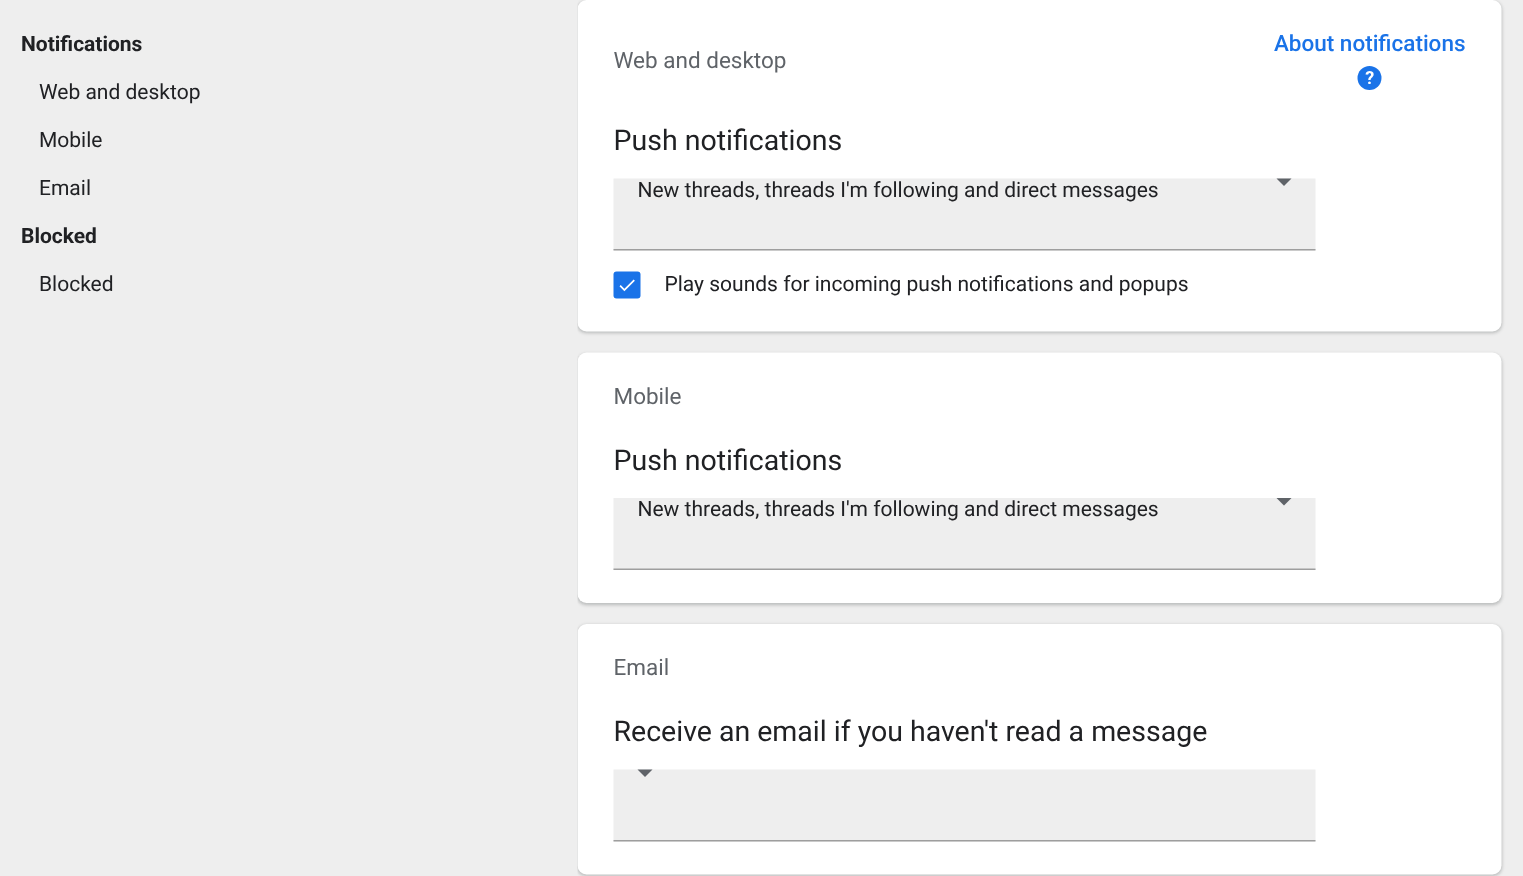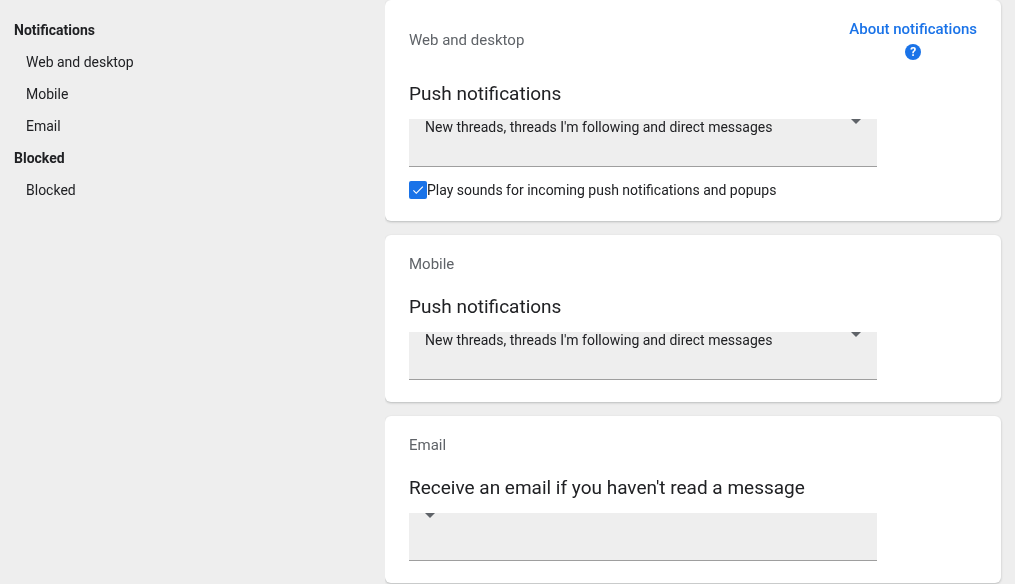--- a/index.html
+++ b/index.html
@@ -111,20 +111,21 @@
       color: #3c4043;
       margin-top: 14px;
     }
     .hint a {
       color: #1a73e8;
       text-decoration: none;
     }
     .checkbox-row {
       display: flex;
       align-items: center;
+      gap: 16px;
       margin-top: 14px;
     }
     .checkbox {
       width: 18px;
       height: 18px;
       border-radius: 2px;
       background: #1a73e8;
       display: inline-flex;
       align-items: center;
       justify-content: center;

